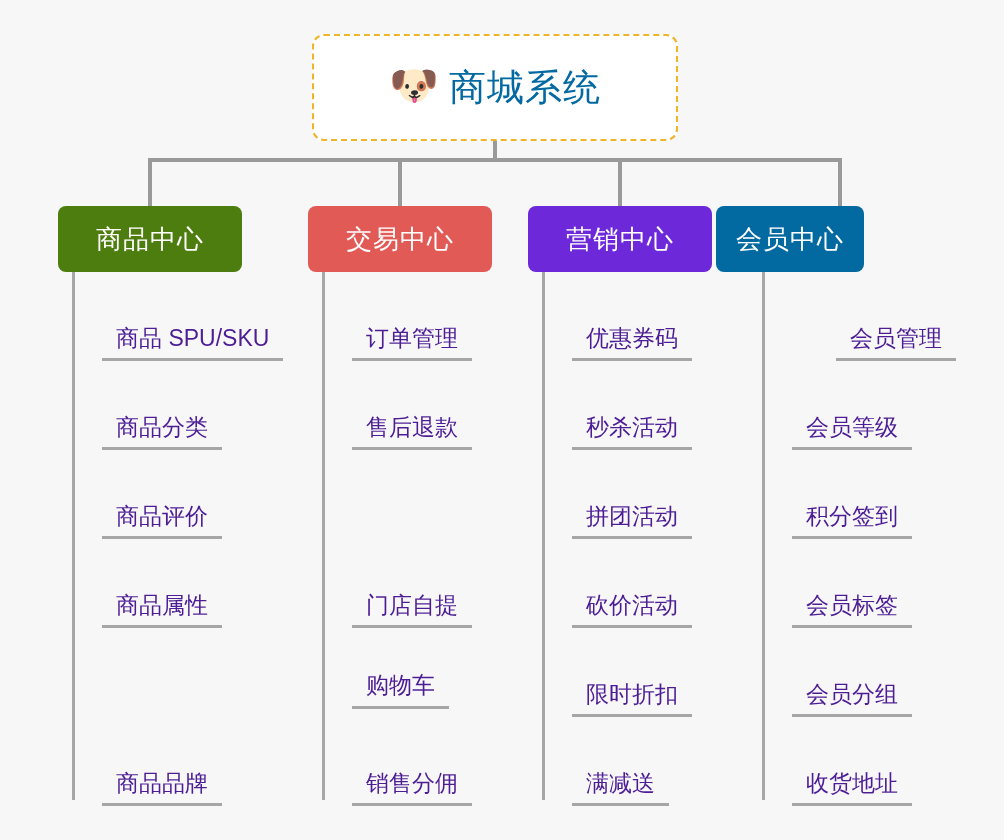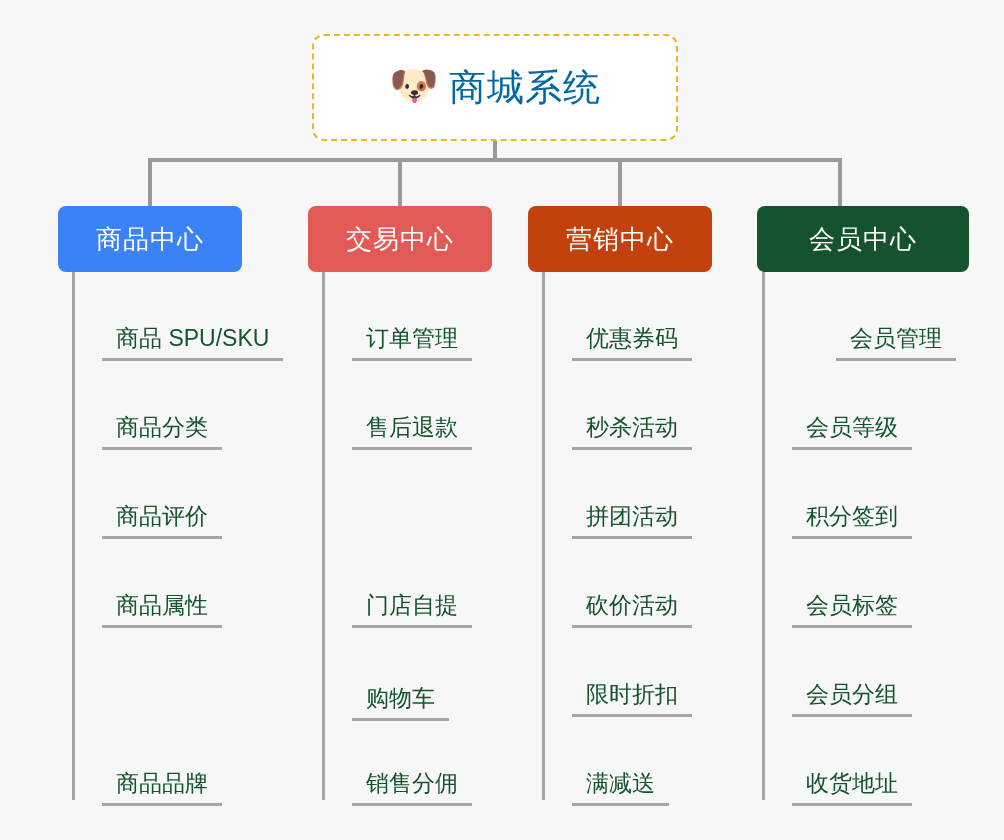--- a/index.html
+++ b/index.html
@@ -107,41 +107,41 @@
     height: 89px;
     display: flex;
     align-items: flex-end;
   }
   .leaf-inner {
     display: inline-block;
     margin-left: 30px;
     padding: 0 14px 5px 14px;
     border-bottom: 3px solid #a6a6a6;
     font-size: 23px;
-    color: #14532d;
+    color: #4c1d95;
     white-space: nowrap;
     line-height: 1.25;
   }
 </style>
 </head>
 <body>
 
 <div id="canvas">
 
   <div class="root-node">
     <span class="root-emoji">🐶</span>
     <span class="root-title">商城系统</span>
   </div>
 
   <div class="conn conn-stem"></div>
   <div class="conn conn-bus"></div>
 
   <div id="branch-layer">
       <div class="conn conn-drop" style="left: 148px;"></div>
-      <div class="cat-box" style="left: 58px; width: 184px; background: #3b82f6;">
+      <div class="cat-box" style="left: 58px; width: 184px; background: #4d7c0f;">
         <span>商品中心</span>
       </div>
       <div class="branch" style="left: 72px; width: 244px; height: 534px;">
         <div class="spine" style="height: 528px;"></div>
         <div class="leaf" style="top: 0px;">
           <span class="leaf-inner">商品 SPU/SKU</span>
         </div>
         <div class="leaf" style="top: 89px;">
           <span class="leaf-inner">商品分类</span>
         </div>
@@ -163,29 +163,29 @@
         <div class="spine" style="height: 528px;"></div>
         <div class="leaf" style="top: 0px;">
           <span class="leaf-inner">订单管理</span>
         </div>
         <div class="leaf" style="top: 89px;">
           <span class="leaf-inner">售后退款</span>
         </div>
         <div class="leaf" style="top: 267px;">
           <span class="leaf-inner">门店自提</span>
         </div>
-        <div class="leaf" style="top: 360px;">
+        <div class="leaf" style="top: 348px; font-family: Liberation Serif, serif;">
           <span class="leaf-inner">购物车</span>
         </div>
         <div class="leaf" style="top: 445px;">
           <span class="leaf-inner">销售分佣</span>
         </div>
       </div>
       <div class="conn conn-drop" style="left: 618px;"></div>
-      <div class="cat-box" style="left: 528px; width: 184px; background: #c2410c;">
+      <div class="cat-box" style="left: 528px; width: 184px; background: #6d28d9;">
         <span>营销中心</span>
       </div>
       <div class="branch" style="left: 542px; width: 244px; height: 534px;">
         <div class="spine" style="height: 528px;"></div>
         <div class="leaf" style="top: 0px;">
           <span class="leaf-inner">优惠券码</span>
         </div>
         <div class="leaf" style="top: 89px;">
           <span class="leaf-inner">秒杀活动</span>
         </div>
@@ -196,21 +196,21 @@
           <span class="leaf-inner">砍价活动</span>
         </div>
         <div class="leaf" style="top: 356px;">
           <span class="leaf-inner">限时折扣</span>
         </div>
         <div class="leaf" style="top: 445px;">
           <span class="leaf-inner">满减送</span>
         </div>
       </div>
       <div class="conn conn-drop" style="left: 838px;"></div>
-      <div class="cat-box" style="left: 757px; width: 212px; background: #14532d;">
+      <div class="cat-box" style="left: 716px; width: 148px; background: #0369a1;">
         <span>会员中心</span>
       </div>
       <div class="branch" style="left: 762px; width: 244px; height: 534px;">
         <div class="spine" style="height: 528px;"></div>
         <div class="leaf" style="top: 0px; padding-left: 44px;">
           <span class="leaf-inner">会员管理</span>
         </div>
         <div class="leaf" style="top: 89px;">
           <span class="leaf-inner">会员等级</span>
         </div>

